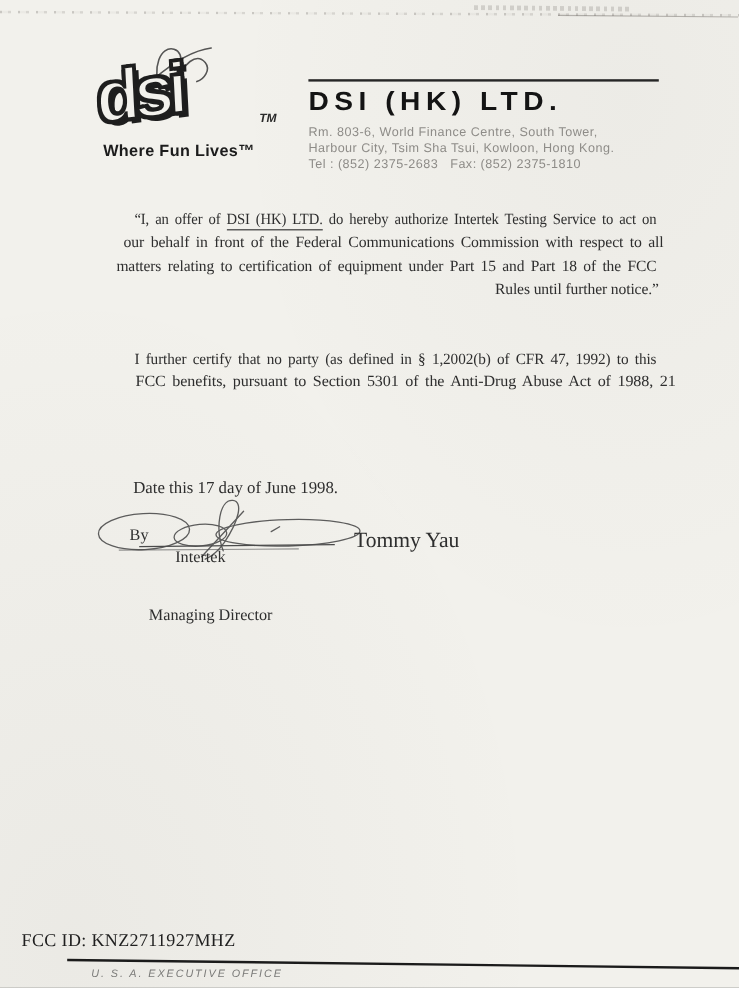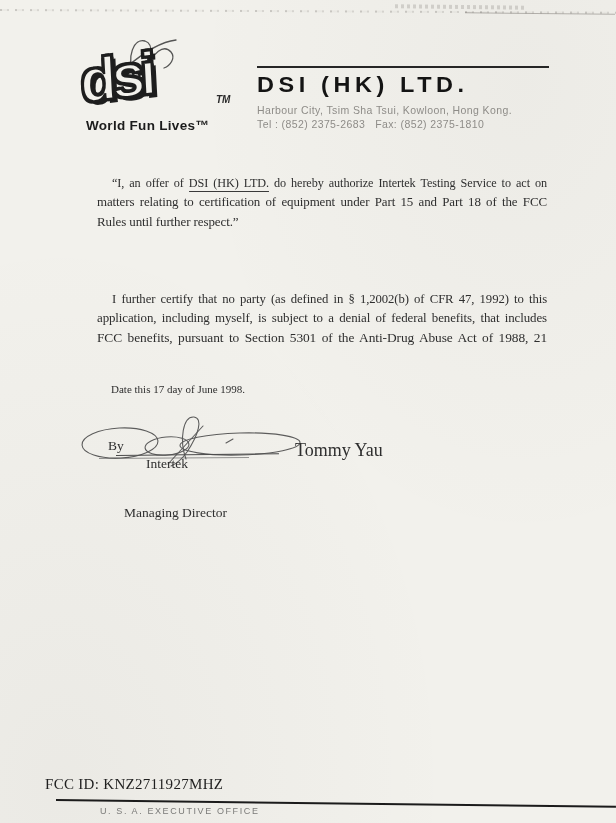--- a/index.html
+++ b/index.html
@@ -46,88 +46,89 @@
     margin-top:4px; font-family:"Liberation Sans", sans-serif; font-weight:bold;
     font-size:23px; letter-spacing:4.5px; color:#141414; white-space:nowrap;
     transform:scale(1.02,0.95); transform-origin:left top;
   }
   .company-address { margin-top:5px; font-family:"Liberation Sans", sans-serif;
     font-size:10.5px; line-height:13.5px; letter-spacing:0.4px; color:#8e8c88; }
   .company-address div { white-space:pre; }
 
   
   .para { position:absolute; left:97px; width:452px; font-size:13px; line-height:19.4px;
-    color:#2e2e2e; letter-spacing:-0.1px; }
+    color:#2e2e2e; letter-spacing:-0.1px;text-align:right; }
   .p1 { top:173px; }
   .p2 { top:273px;margin-top:16px; }
   .line { height:19.4px; overflow:visible; white-space:nowrap; }
   .fit { display:inline-block; white-space:nowrap; transform-origin:left bottom; word-spacing:2.2px; }
   .indent .fit { margin-left:15px; }
   .und { border-bottom:1.2px solid #3a3a3a; padding-bottom:0.5px; }
 
-  .date-line { position:absolute; left:111px; top:383px; font-size:11px; color:#2e2e2e;text-align:right; }
+  .date-line { position:absolute; left:111px; top:400px; font-size:14px; color:#2e2e2e;text-align:right; }
 
   
   .sig-svg { position:absolute; left:75px; top:412px; }
   .sig-line1 { position:absolute; left:116px; top:455px; width:163px; height:1.4px;
     background:#4a4a4a; transform:rotate(-0.6deg); transform-origin:left; }
   .sig-line2 { position:absolute; left:99px; top:458px; width:150px; height:1px;
     background:#6a6a6a; opacity:.7; transform:rotate(-0.4deg); transform-origin:left; }
   .by-label { position:absolute; left:108px; top:438px; font-size:13.5px; color:#2e2e2e; }
   .signer-name { position:absolute; left:295px; top:440px; font-size:18px; color:#2e2e2e; }
   .signature-label { position:absolute; left:146px; top:456px; font-size:13.5px; color:#2e2e2e; }
   .signer-title { position:absolute; left:124px; top:481px; font-size:13.5px; color:#2e2e2e;margin-top:24px; }
 
   
-  .fcc-id { position:absolute; left:45px; top:776px; font-size:15px; letter-spacing:0.3px; color:#1f1f1f; }
+  .fcc-id { position:absolute; left:18px; top:776px; font-size:15px; letter-spacing:0.3px; color:#1f1f1f; }
   .footer-rule { position:absolute; left:56px; top:799px; width:560px; height:2px;
     background:#1b1b1b; transform:rotate(0.7deg); transform-origin:left; }
-  .office-line { position:absolute; left:100px; top:806px; font-family:"Liberation Sans", sans-serif;
-    font-size:9px; letter-spacing:1.6px; color:#7a7a78; white-space:pre; }
+  .office-line { position:absolute; left:76px; top:806px; font-family:"Liberation Sans", sans-serif;
+    font-size:9px; letter-spacing:1.6px; color:#7a7a78; white-space:pre;font-style:italic; }
 </style>
 </head>
 <body>
 
 <div class="page">
 
   <div class="noise-a"></div>
   <div class="noise-b"></div>
   <div class="noise-c"></div>
 
   <div class="logo">
     <svg class="logo-doodle" width="70" height="52" viewBox="0 0 70 52">
       <g fill="none" stroke="#3a3a3a" stroke-width="1.3" stroke-linecap="round" opacity="0.85">
         <path d="M 16 44 C 8 24, 16 6, 27 9 C 37 12, 33 30, 24 42"></path>
         <path d="M 30 38 C 34 20, 46 12, 53 20 C 58 26, 52 34, 46 36"></path>
         <path d="M 10 34 C 24 22, 42 10, 58 8"></path>
       </g>
     </svg>
     <div class="logo-text">dsi</div>
     <div class="logo-tm">TM</div>
-    <div class="logo-tagline">World Fun Lives™</div>
+    <div class="logo-tagline">Where Fun Lives™</div>
   </div>
 
   <div class="company-block">
     <div class="company-rule"></div>
     <div class="company-name">DSI (HK) LTD.</div>
     <div class="company-address">
+      <div>Rm. 803-6, World Finance Centre, South Tower,</div>
       <div>Harbour City, Tsim Sha Tsui, Kowloon, Hong Kong.</div>
       <div>Tel : (852) 2375-2683   Fax: (852) 2375-1810</div>
     </div>
   </div>
 
   <div class="para p1">
     <div class="line indent"><span class="fit" style="transform: scaleX(0.939937);"><span>“I, an offer of </span><span class="und">DSI (HK) LTD.</span><span> do hereby authorize Intertek Testing Service to act on</span></span></div>
+    <div class="line"><span class="fit" style="transform: scaleX(1.00922);">our behalf in front of the Federal Communications Commission with respect to all</span></div>
     <div class="line"><span class="fit" style="transform: scaleX(0.9953);">matters relating to certification of equipment under Part 15 and Part 18 of the FCC</span></div>
-    <div class="line"><span>Rules until further respect.”</span></div>
+    <div class="line"><span>Rules until further notice.”</span></div>
   </div>
 
   <div class="para p2">
     <div class="line indent"><span class="fit" style="transform: scaleX(0.979144);">I further certify that no party (as defined in § 1,2002(b) of CFR 47, 1992) to this</span></div>
-    <div class="line"><span class="fit" style="transform: scaleX(0.9942);">application, including myself, is subject to a denial of federal benefits, that includes</span></div>
     <div class="line"><span class="fit" style="transform: scaleX(1.03259);">FCC benefits, pursuant to Section 5301 of the Anti-Drug Abuse Act of 1988, 21</span></div>
   </div>
 
   <div class="date-line">Date this 17 day of June 1998.</div>
 
   <div class="by-label">By</div>
   <div class="sig-line1"></div>
   <div class="sig-line2"></div>
   <svg class="sig-svg" width="240" height="62" viewBox="0 0 240 62">
     <g fill="none" stroke="#4d4d4d" stroke-width="1.1" stroke-linecap="round" opacity="0.9">

